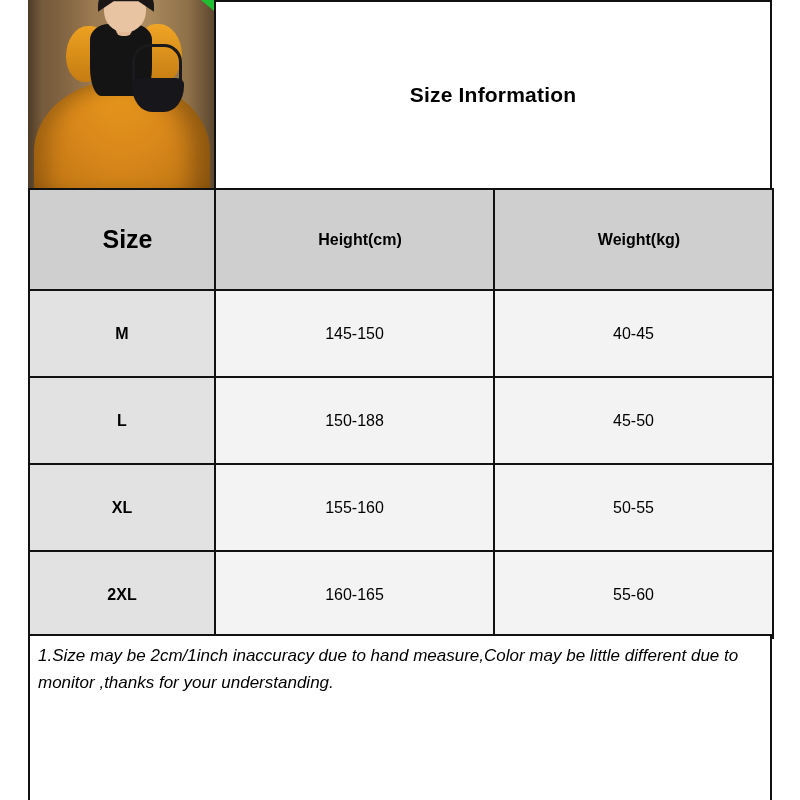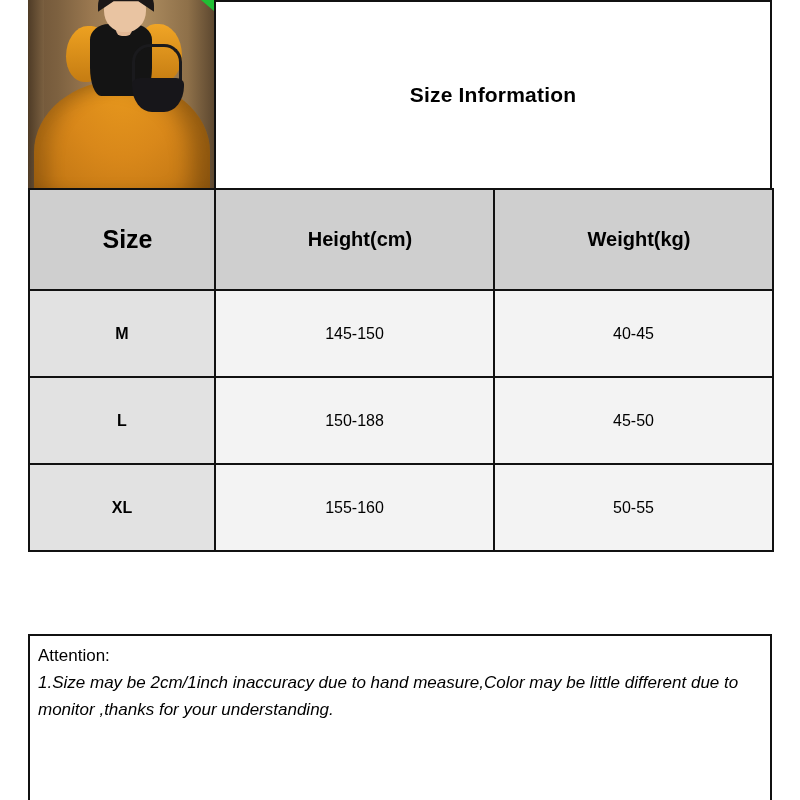--- a/index.html
+++ b/index.html
@@ -178,21 +178,21 @@
     vertical-align: middle;
   }
   table.size-table thead th {
     height: 101px;
     background: #cfcfcf;
     font-weight: bold;
     padding-left: 12px;
   }
   table.size-table thead th.c0 { font-size: 25px; }
   table.size-table thead th.c1,
-  table.size-table thead th.c2 { font-size: 20px; margin-left: 20px; }
+  table.size-table thead th.c2 { font-size: 16px; margin-left: 20px; }
 
   table.size-table tbody td {
     height: 87px;
     font-size: 16px;
   }
   table.size-table tbody td.c0 {
     background: #e2e2e2;
     font-weight: bold;
     font-size: 16px;
   }
@@ -277,21 +277,25 @@
       <tr>
         <td class="c0">L</td>
         <td class="c1">150-188</td>
         <td class="c2">45-50</td>
       </tr>
       <tr>
         <td class="c0">XL</td>
         <td class="c1">155-160</td>
         <td class="c2">50-55</td>
       </tr>
+      <tr>
+        <td class="c0">2XL</td>
+        <td class="c1">160-165</td>
+        <td class="c2">55-60</td>
+      </tr>
     </tbody>
   </table>
 
   <div class="attention">
-    <div class="line">Attention:</div>
     <div class="line wrap">1.Size may be 2cm/1inch inaccuracy due to hand measure,Color may be little different due to monitor ,thanks for your understanding.</div>
   </div>
 
 </div>
 
 </body></html>

